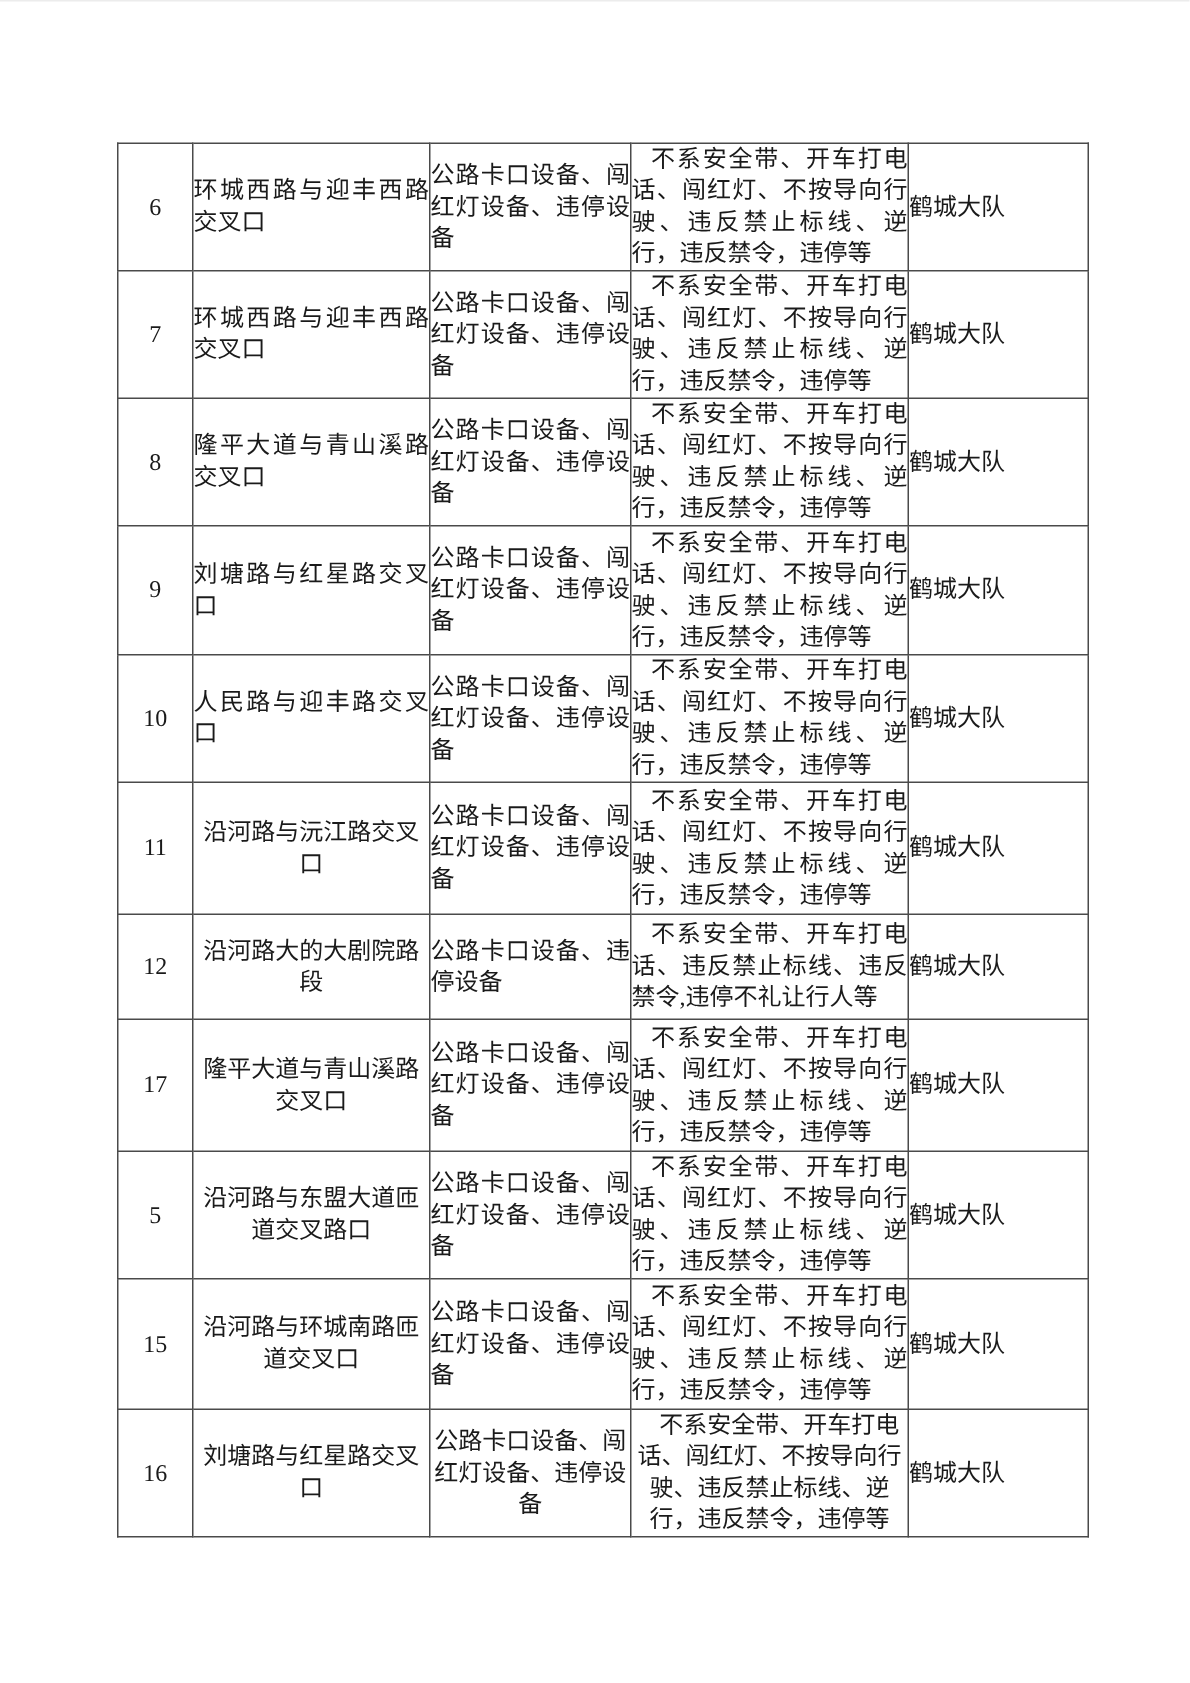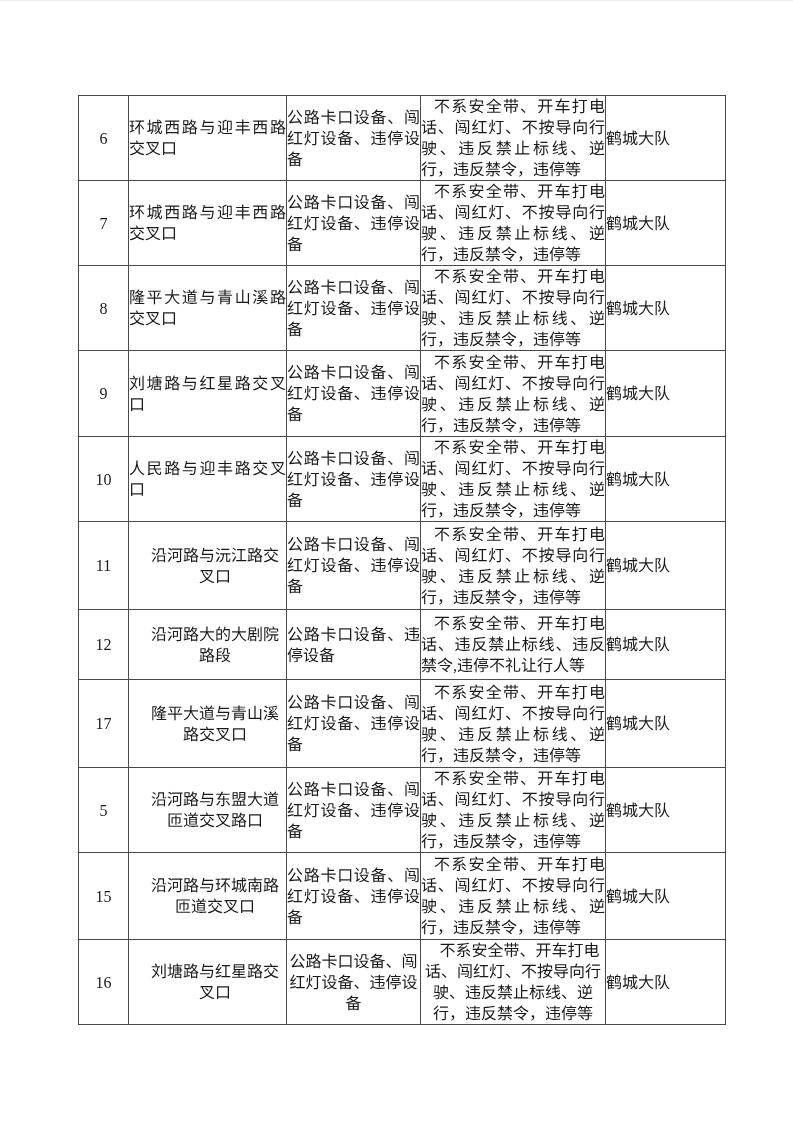--- a/index.html
+++ b/index.html
@@ -49,21 +49,21 @@
   .doc-table tr:nth-child(8)  { height: 88px; }
   .doc-table tr:nth-child(9)  { height: 82px; }
   .doc-table tr:nth-child(10) { height: 87px; }
   .doc-table tr:nth-child(11) { height: 83px; }
 
   .cell-seq  { text-align: center; }
   .cell-dept { text-align: left; }
 
   .cell-loc  { padding: 0 7px 0 8px; }
   .cell-loc.just { text-align: justify; text-justify: inter-character; }
-  .cell-loc.ctr  { text-align: center; padding-left: 15px; }
+  .cell-loc.ctr  { text-align: center; }
 
   .cell-equip { padding: 0 1px 0 3px; }
   .cell-equip.just { text-align: justify; text-justify: inter-character; }
   .cell-equip.ctr  { text-align: center; padding: 0 2px; }
 
   .cell-viol { padding: 0 3px 0 5px; text-indent: 13px; }
   .cell-viol.just { text-align: justify; text-justify: inter-character; }
   .cell-viol.ctr  { text-align: center; }
 </style>
 </head>

